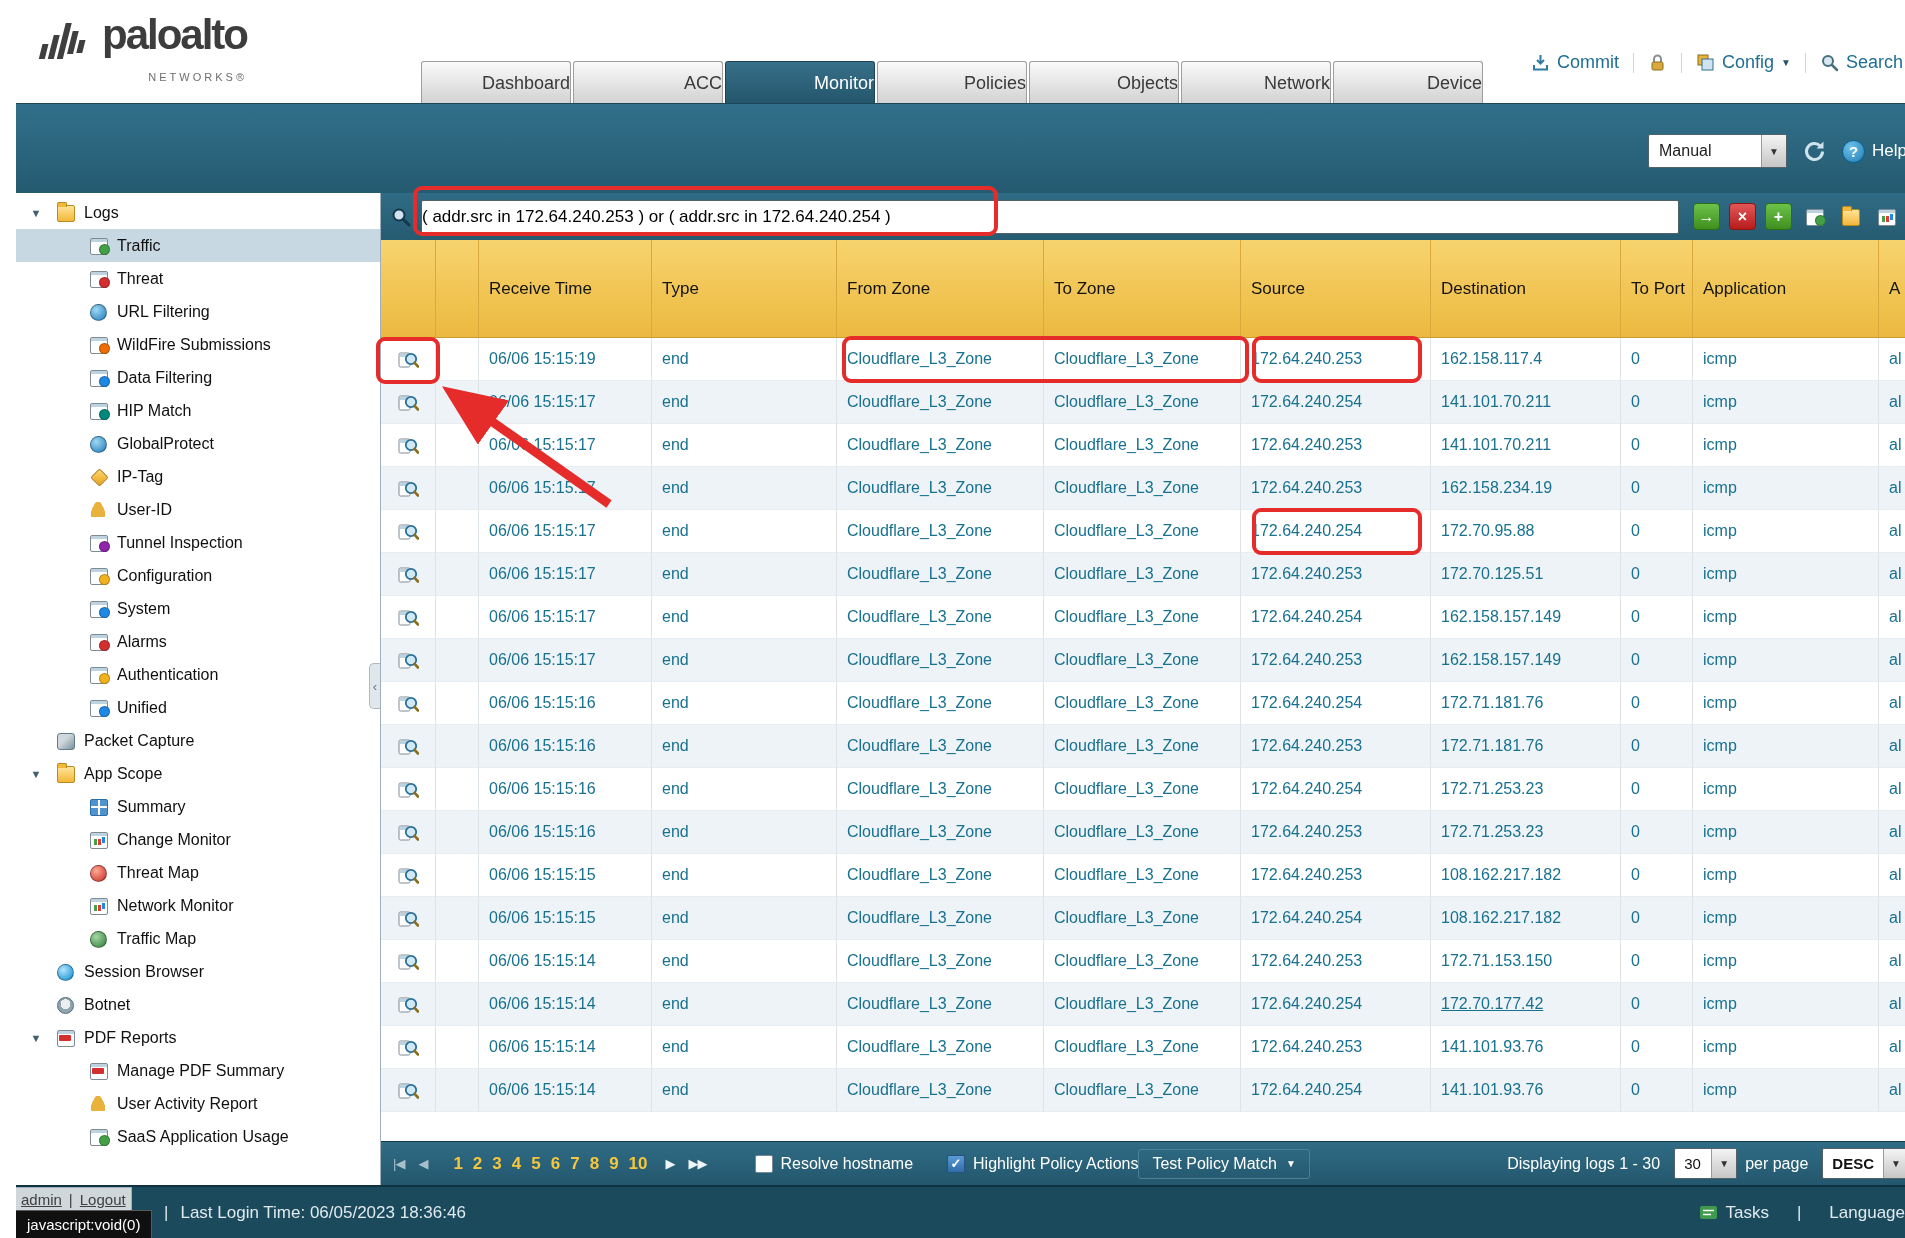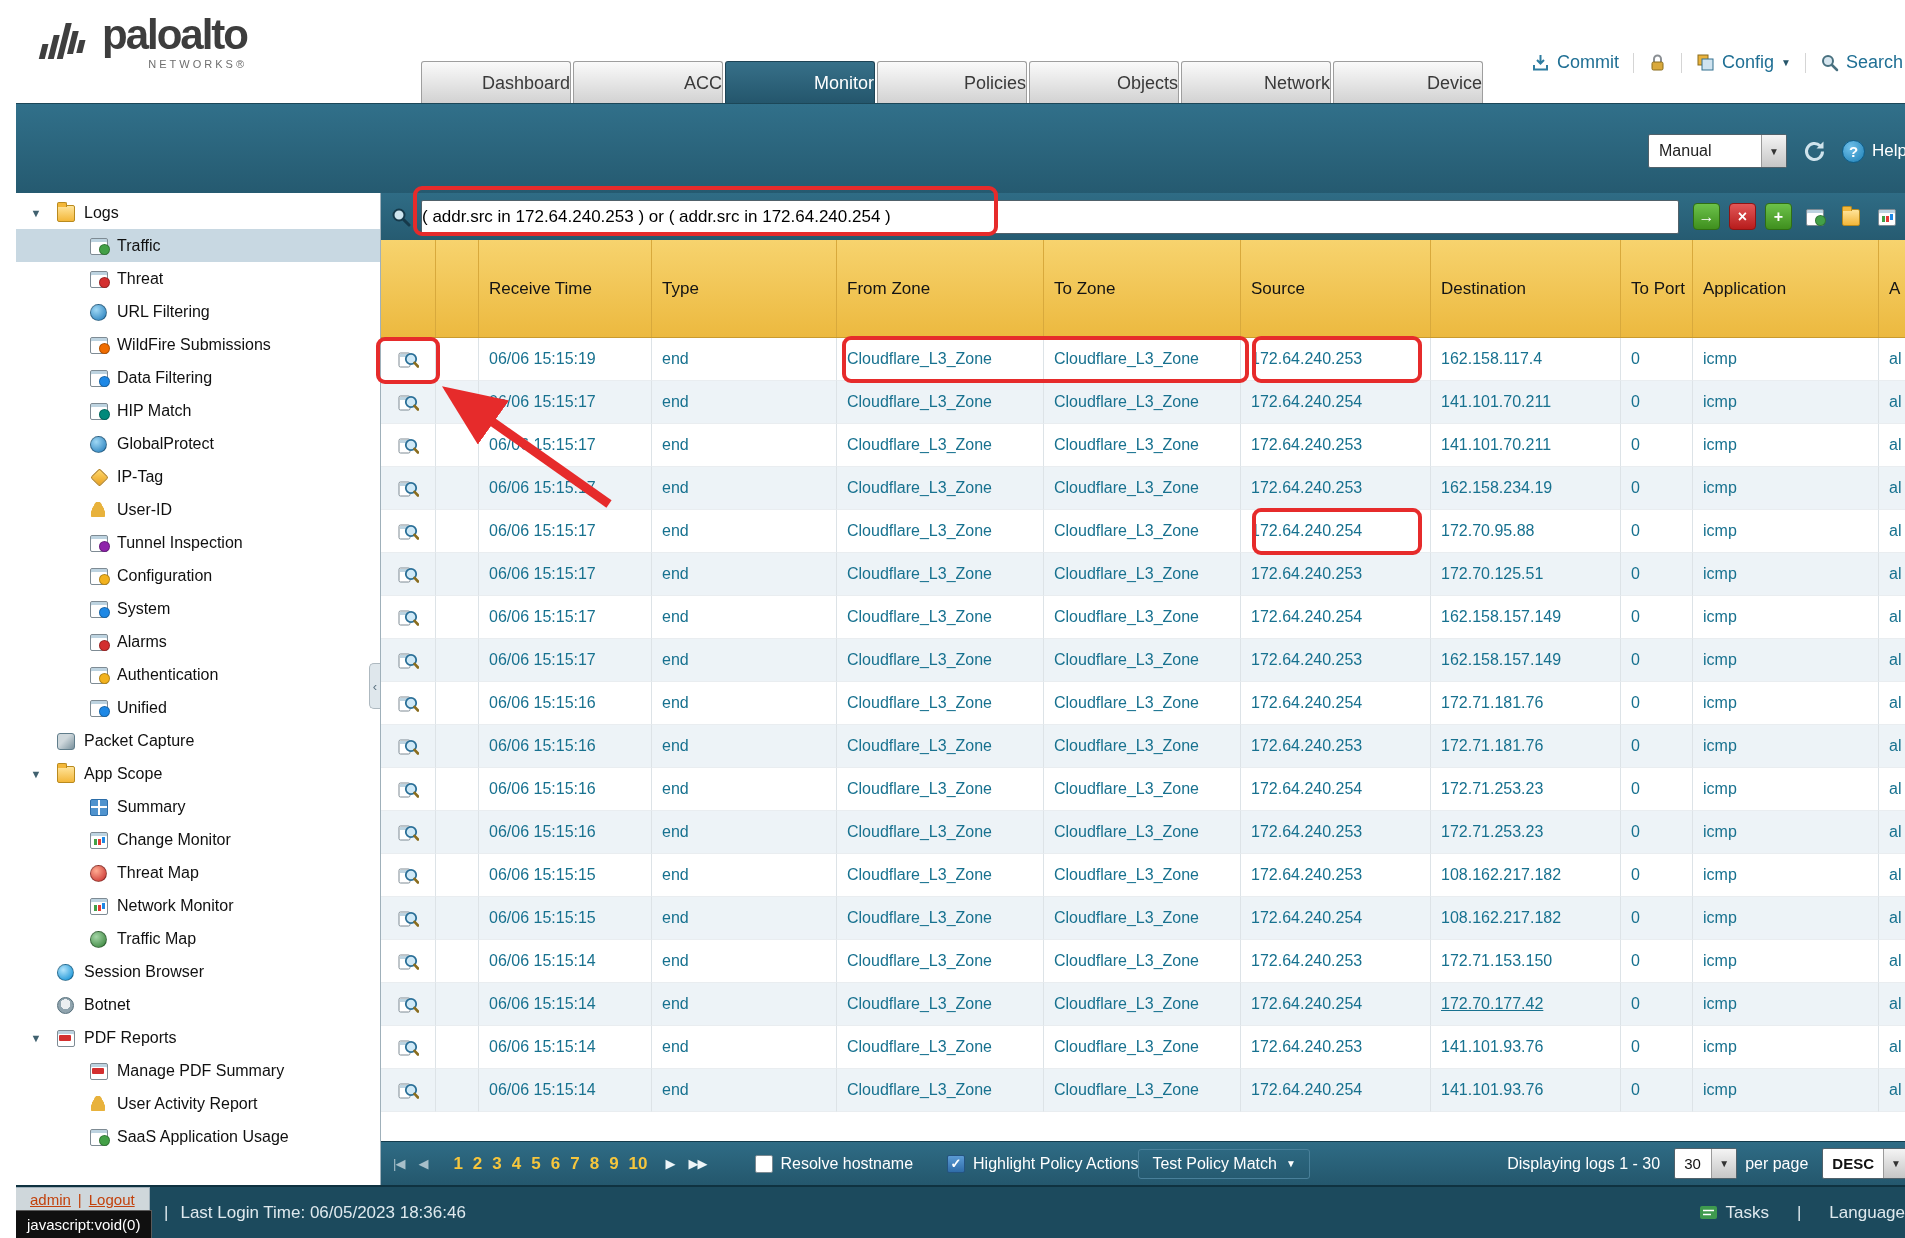--- a/index.html
+++ b/index.html
@@ -5,21 +5,21 @@
   *{margin:0;padding:0;box-sizing:border-box}
   html,body{width:1905px;height:1238px}
   body{font-family:"Liberation Sans",sans-serif;background:#fff;overflow:hidden;position:relative}
   .page{position:absolute;left:16px;top:0;width:1905px;height:1238px;overflow:hidden;background:#fff}
 
   
   .topbar{height:103px;background:#fff;position:relative}
   .logo{position:absolute;left:14px;top:14px;display:flex;align-items:flex-start;gap:8px}
   .logo-text{display:flex;flex-direction:column;line-height:1}
   .logo-name{font-size:42px;font-weight:bold;color:#3d3d3d;letter-spacing:-2px}
-  .logo-sub{font-size:11px;color:#6e6e6e;letter-spacing:3px;align-self:flex-end;margin-top:3px}
+  .logo-sub{font-size:11px;color:#6e6e6e;letter-spacing:3px;align-self:flex-end;margin-top:16px}
   .tabs{position:absolute;left:405px;bottom:0;display:flex;gap:2px}
   .tab{width:150px;height:42px;line-height:42px;text-align:right;font-size:18px;font-weight:normal;color:#3a3a3a;
        background:linear-gradient(#fafafa,#d2d2d2);border:1px solid #9e9e9e;border-bottom:none;border-radius:3px 3px 0 0;cursor:pointer}
   .tab.active{background:linear-gradient(#377089,#24566c);color:#fff;border-color:#1d4355}
   .top-links{position:absolute;right:18px;bottom:30px;display:flex;align-items:center;gap:14px;font-size:18px;color:#1f6f94}
   .tl-item{display:flex;align-items:center;gap:7px;cursor:pointer;white-space:nowrap}
   .tl-div{width:1px;height:20px;background:#d5d5d5}
   .caret{font-size:10px;color:#27566b}
 
   
@@ -105,21 +105,21 @@
   .displaying{margin-left:auto;white-space:nowrap}
   .pb-select{display:flex;height:31px;background:#fff;border:1px solid #50616a;border-radius:2px;overflow:hidden;cursor:pointer;margin-left:14px}
   .pb-select .sel-val{padding:8px 9px;color:#111;display:flex;align-items:center;font-size:15px;min-width:36px}
   .pb-select.desc .sel-val{font-weight:bold}
 
   
   .statusbar{height:53px;background:#1c4a5d;border-top:2px solid #0f3240;position:relative;display:flex;align-items:center;color:#dfe9ee;font-size:17px}
   .lastlogin-wrap{margin-left:148px;display:flex;gap:12px;align-items:center;white-space:nowrap}
   .status-right{position:absolute;right:16px;display:flex;align-items:center;gap:28px;white-space:nowrap}
   .status-item{display:flex;align-items:center;gap:7px;cursor:pointer}
-  .admin-chip{position:absolute;left:0;bottom:26px;height:25px;background:#cfd7db;color:#c2410c;display:flex;align-items:center;padding:0 14px;font-size:15px;gap:7px;border:1px solid #9fb0ba;border-left:none;z-index:40}
+  .admin-chip{position:absolute;left:0;bottom:26px;height:25px;background:#cfd7db;color:#404040;display:flex;align-items:center;padding:0 5px;font-size:15px;gap:7px;border:1px solid #9fb0ba;border-left:none;z-index:40}
   .admin-chip span[data-name$="link"]{text-decoration:underline;cursor:pointer}
   .tooltip{position:absolute;left:0;bottom:0;background:#101010;color:#fff;font-size:15px;padding:5px 11px;border:1px solid #5a5a5a;border-left:none;border-bottom:none;z-index:41;white-space:nowrap}
 
   
   .anno{position:absolute;border:4px solid #e62b2b;border-radius:9px;pointer-events:none;z-index:50;background:transparent}
   .ab1{left:397px;top:186px;width:585px;height:50px}
   .ab2{left:826px;top:336px;width:407px;height:47px}
   .ab3{left:1236px;top:336px;width:170px;height:47px}
   .ab4{left:1236px;top:508px;width:170px;height:47px}
   .ab5{left:360px;top:337px;width:64px;height:47px}

